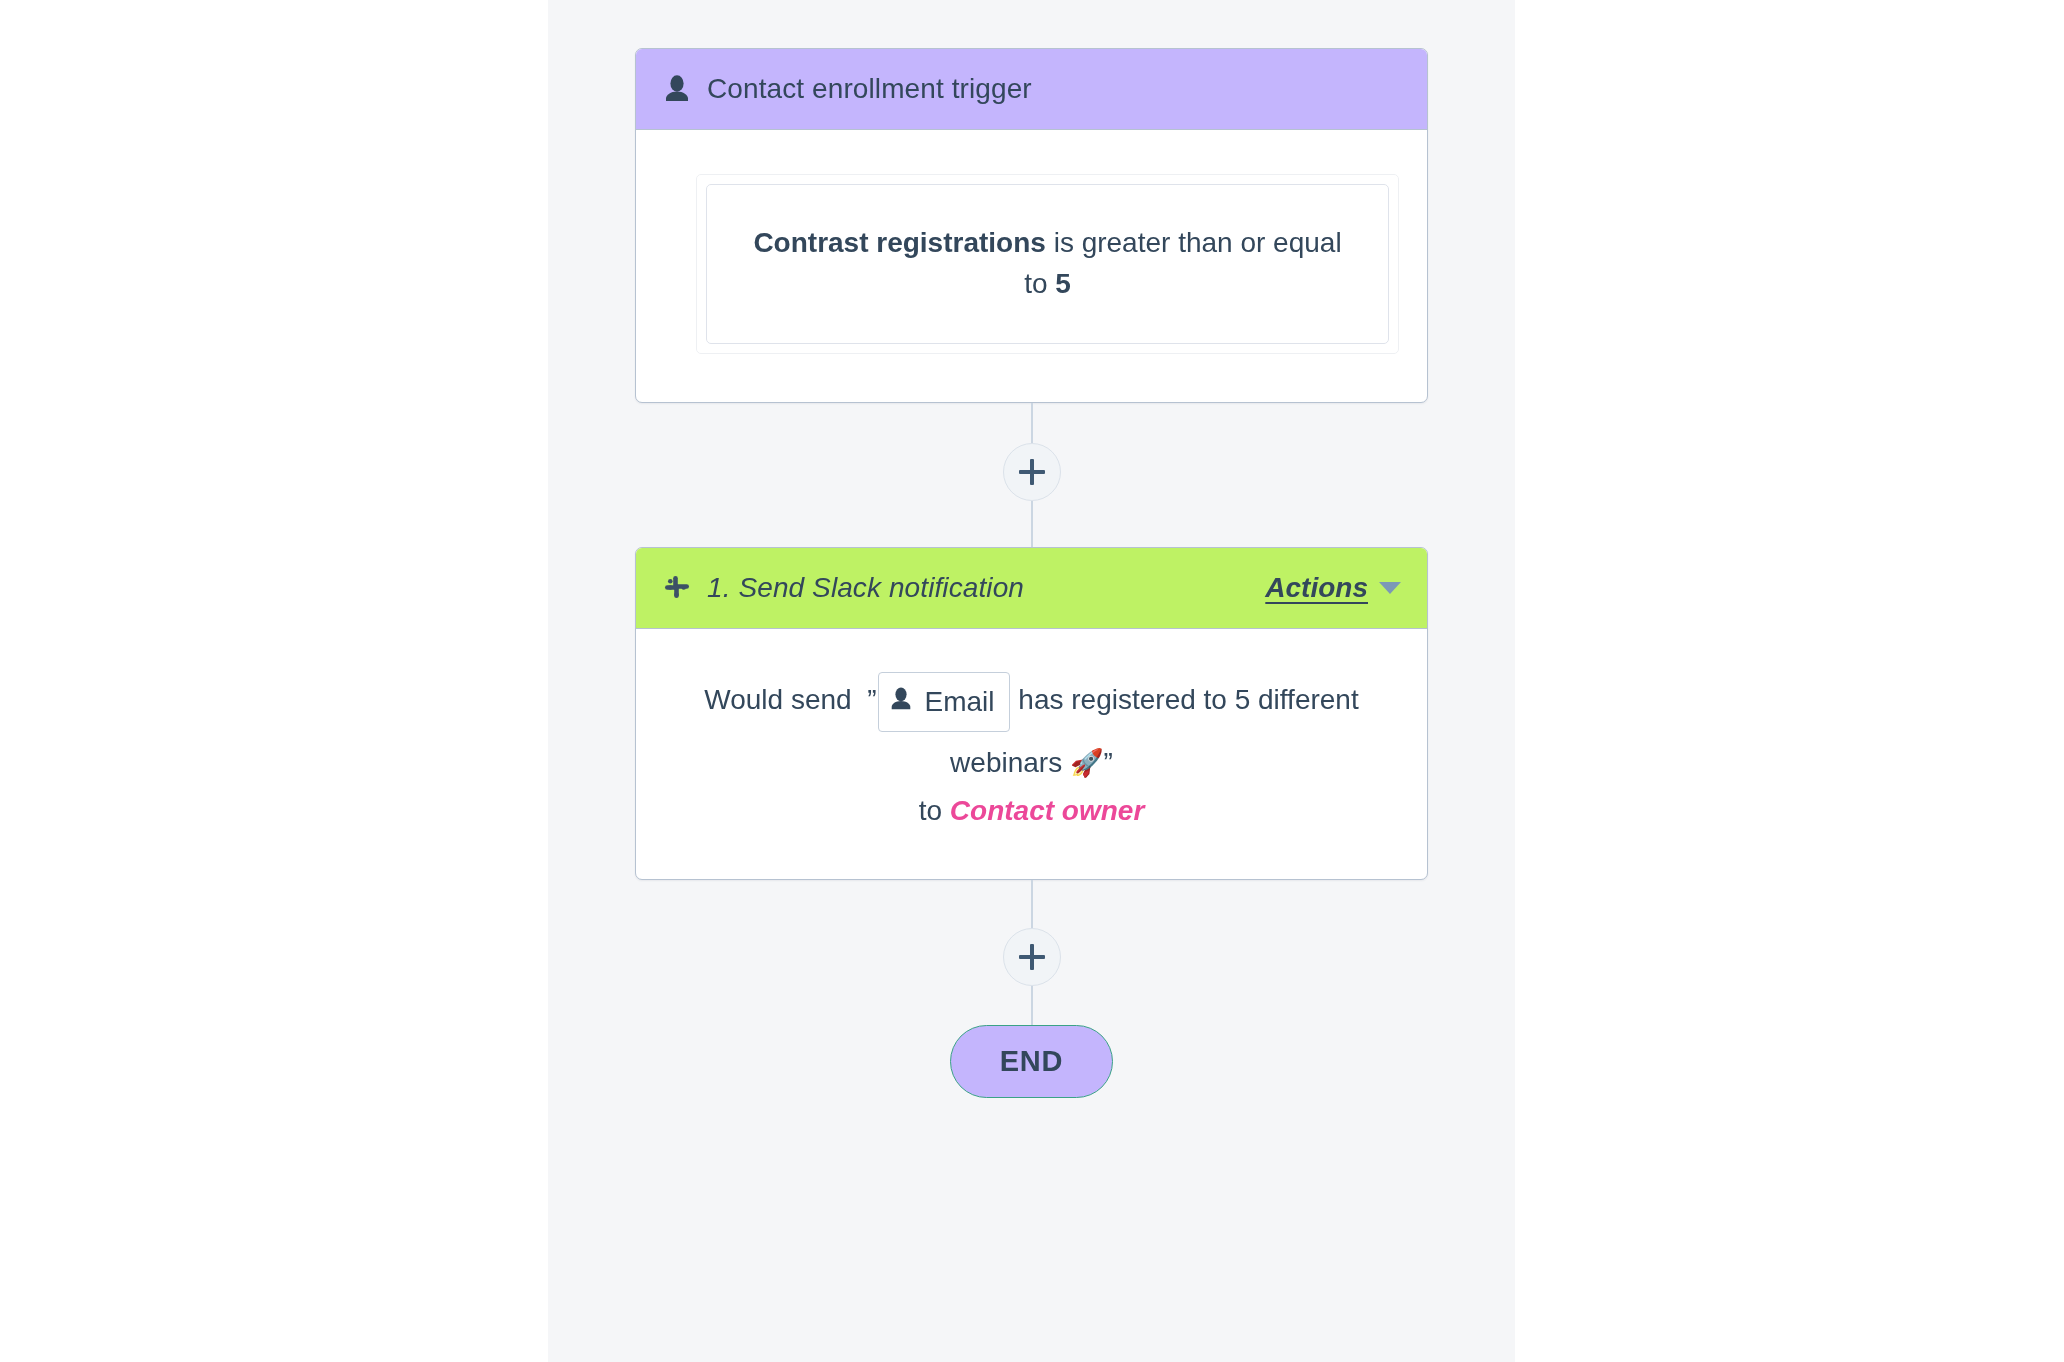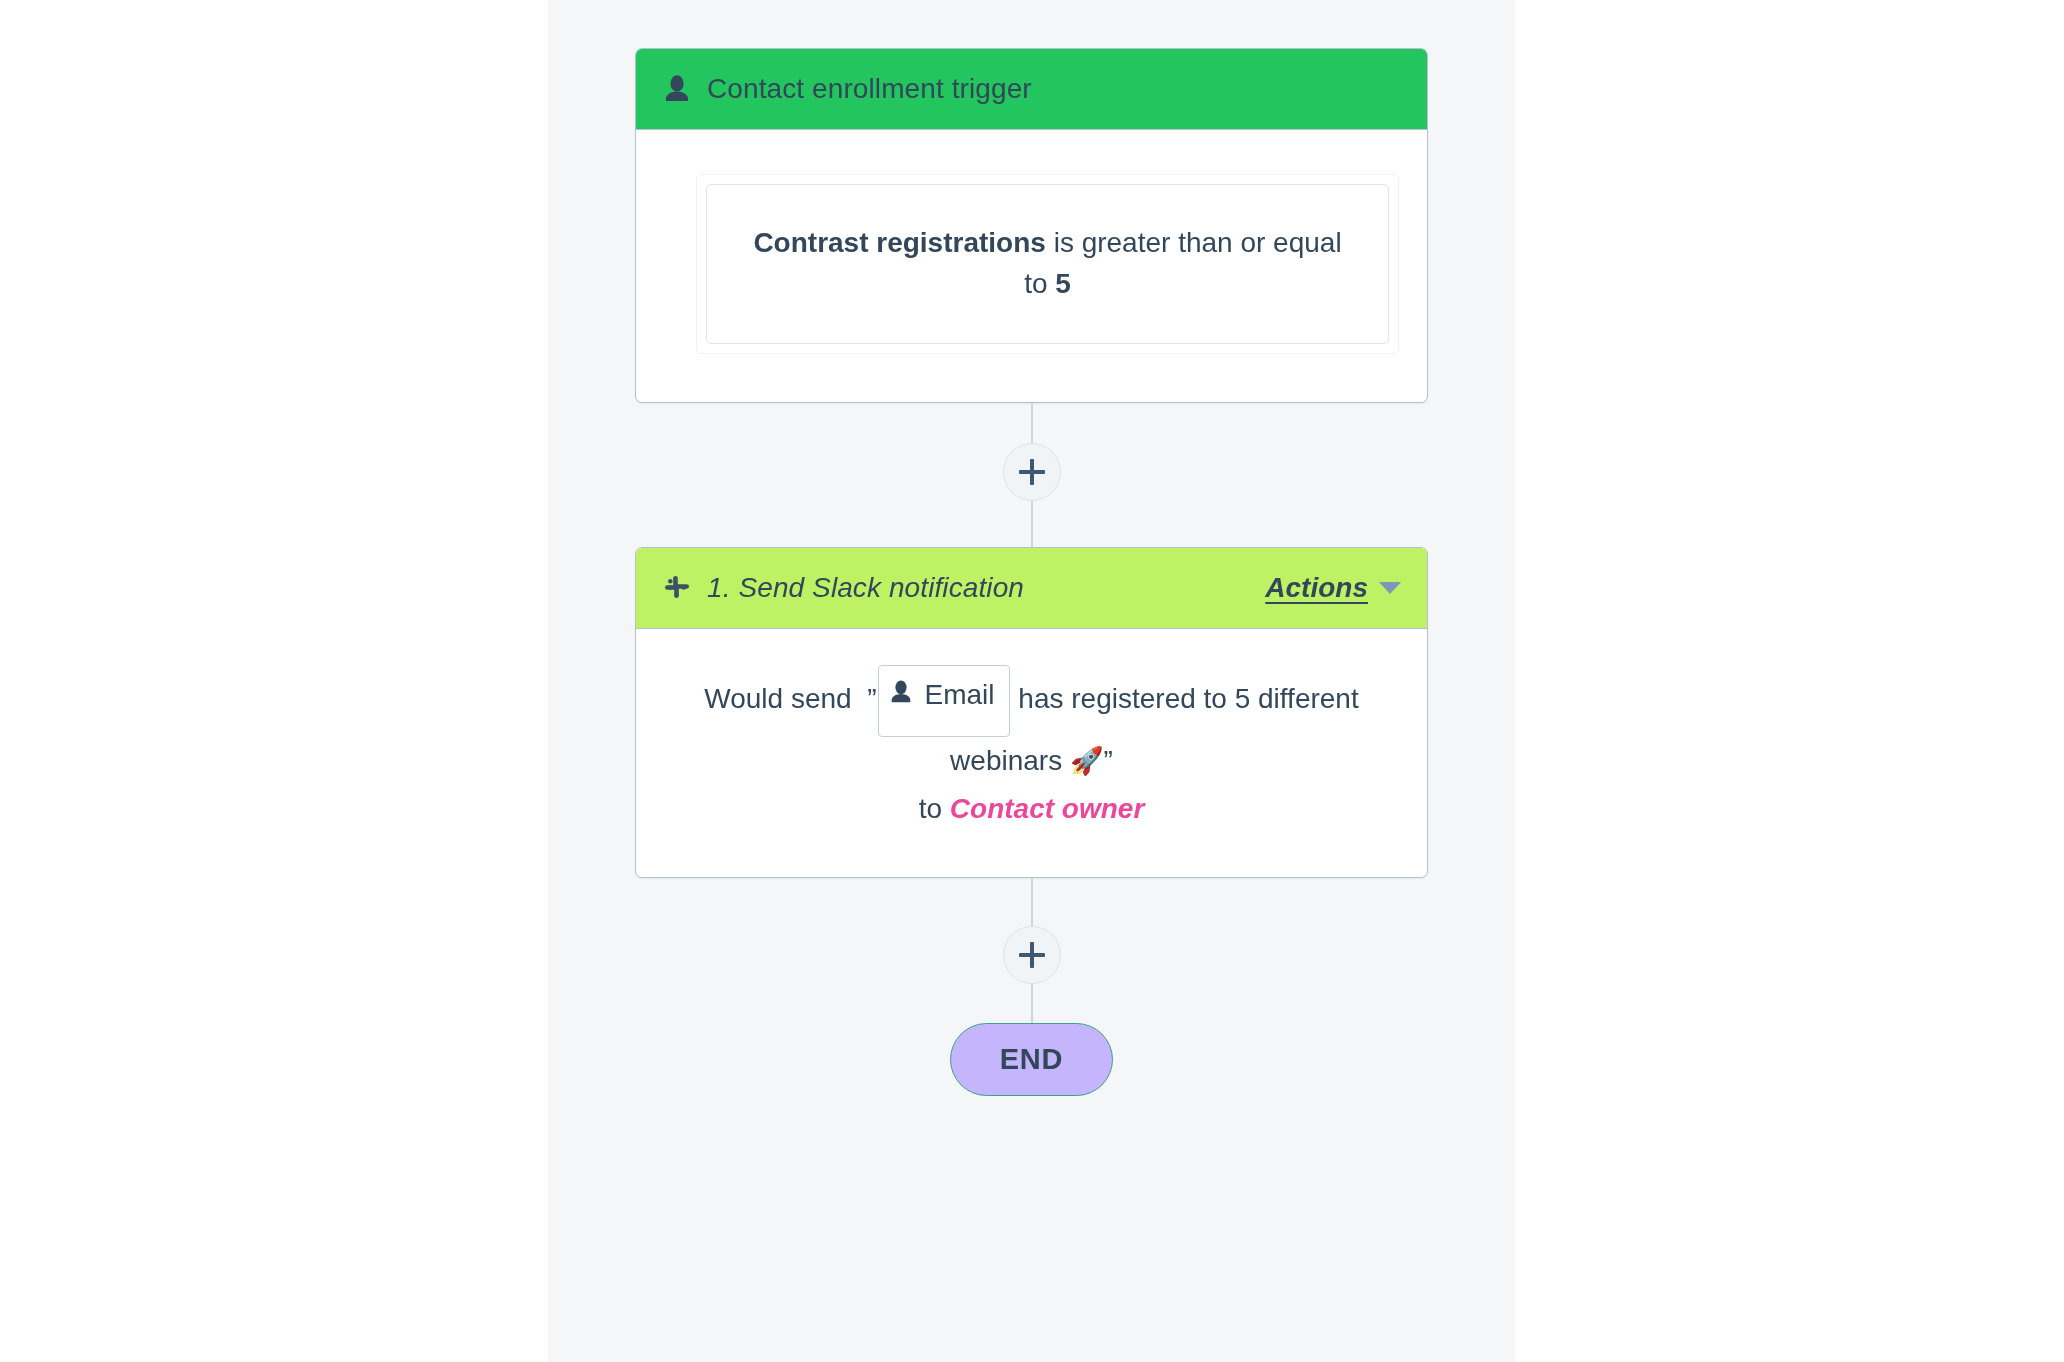--- a/index.html
+++ b/index.html
@@ -53,21 +53,21 @@
   }
 
   .card-header {
     display: flex;
     align-items: center;
     height: 81px;
     padding: 0 26px;
     border-bottom: 1px solid #b6c2d1;
     box-sizing: border-box;
   }
-  .card-header.trigger { background: #22c55e; }
+  .card-header.trigger { background: #c4b5fd; }
   .card-header.slack   { background: #bef264; font-style: italic; }
 
   .hdr-icon {
     width: 30px;
     height: 30px;
     flex: 0 0 30px;
     display: flex;
     align-items: center;
     justify-content: center;
     margin-right: 15px;
@@ -138,23 +138,23 @@
     color: #33475b;
   }
   .slack-sentence { display: inline; }
   .token-chip {
     display: inline-flex;
     align-items: center;
     gap: 13px;
     border: 1px solid #c5cfdb;
     border-radius: 4px;
     background: #ffffff;
-    padding: 5px 14px 17px 11px;
+    padding: 5px 14px 5px 11px;
     vertical-align: middle;
-    margin: 0 1px;
+    margin: 7px 1px;
   }
   .token-chip .chip-label {
     font-size: 28px;
     color: #33475b;
   }
   .owner-link {
     color: #ec4899;
     font-weight: bold;
     font-style: italic;
   }

